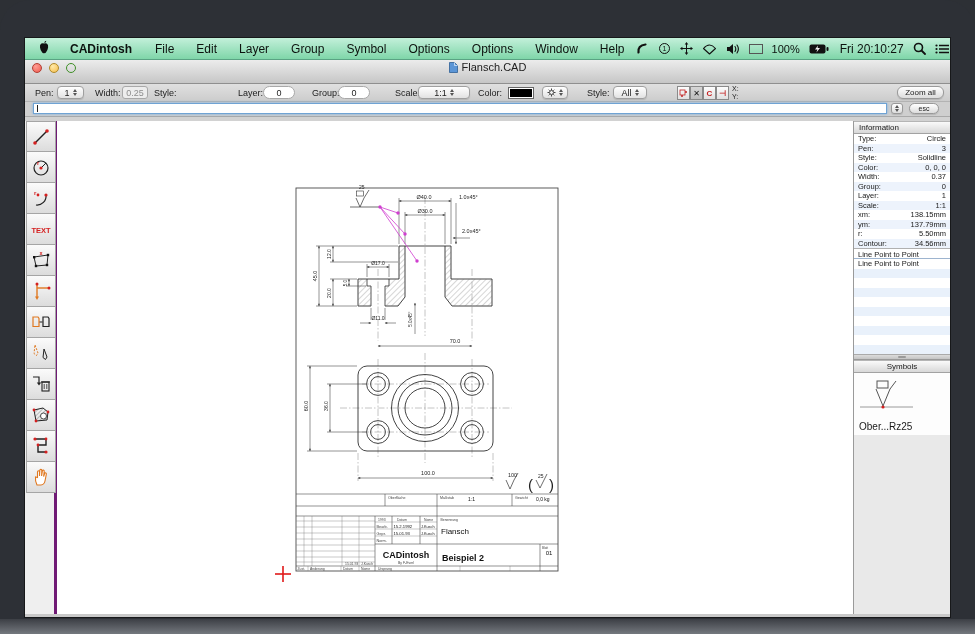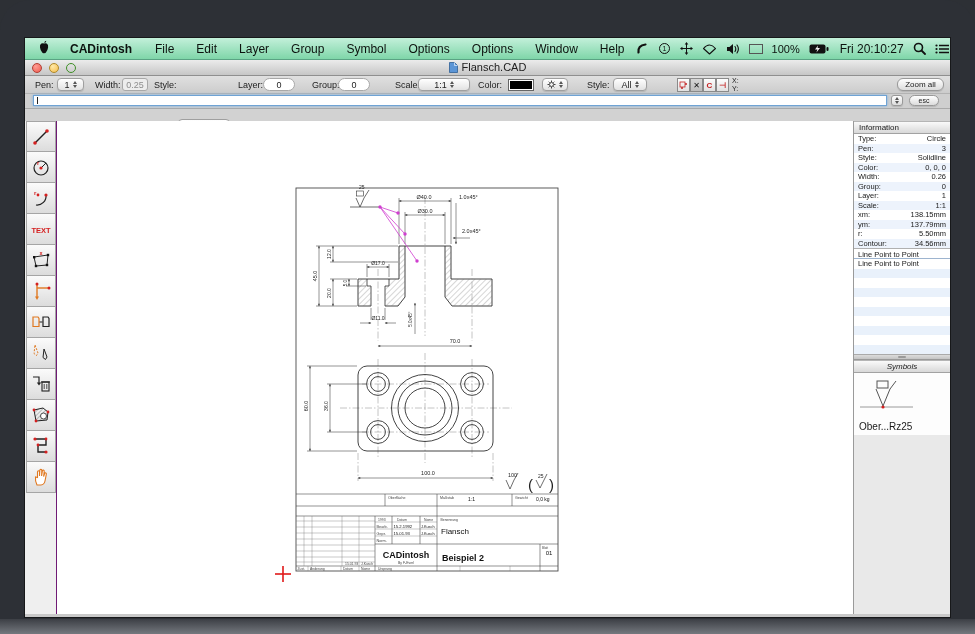--- a/index.html
+++ b/index.html
@@ -19,21 +19,21 @@
   .mb-right{margin-left:auto;display:flex;align-items:center;gap:9px;padding-right:10px;}
   .sic{display:flex;align-items:center;}
   .flag{width:12px;height:8px;display:flex;flex-direction:column;border:0.5px solid #555;}
   .flag div{flex:1;}
   .batt-pct{font-size:11px;}
   .clock{font-size:12px;margin-left:2px;white-space:nowrap;}
 
   
   .window{position:absolute;left:0;top:22px;width:925px;height:554px;background:#d2d2d2;
           border-bottom:3px solid #303338;box-sizing:border-box;}
-  .titlebar{position:relative;height:16px;background:linear-gradient(#ececec,#c6c6c6);
+  .titlebar{position:relative;height:24px;background:linear-gradient(#ececec,#c6c6c6);
             border-bottom:1px solid #8f8f8f;box-sizing:border-box;padding-left:33px;}
   .lights{position:absolute;left:7px;top:3px;display:flex;gap:7px;}
   .light{width:10px;height:10px;border-radius:50%;box-sizing:border-box;}
   .l-red{background:radial-gradient(circle at 35% 30%,#ff9d94,#ef5b4f);border:0.5px solid #b33f34;}
   .l-yel{background:radial-gradient(circle at 35% 30%,#ffe9a8,#f5bd4c);border:0.5px solid #b08a2a;}
   .l-grn{background:radial-gradient(circle at 35% 30%,#b5eda0,#59c837;);border:0.5px solid #3f8f27;}
   .title{position:absolute;left:0;right:0;top:1px;text-align:center;font-size:11px;color:#222;}
   .doc-ico{display:inline-block;vertical-align:-2px;margin-right:4px;}
 
   .toolbar{position:relative;height:18px;background:linear-gradient(#e0e0e0,#cccccc);
@@ -59,32 +59,32 @@
 
   .promptrow{position:relative;height:11px;background:#d2d2d2;font-size:9px;color:#1a1a1a;}
   .prompt-text{position:absolute;left:9px;top:0px;}
   .inputrow{position:relative;height:15px;background:#cfcfcf;border-bottom:1px solid #a9a9a9;box-sizing:border-box;}
   .cmd{position:absolute;left:8px;top:1px;width:854px;height:11px;background:#fff;border:1.5px solid #6fa3d4;
        box-shadow:0 0 3px #7fb0e0;box-sizing:border-box;}
   .caret{position:absolute;left:3px;top:1px;width:1px;height:7px;background:#222;}
 
   
   .content{position:absolute;left:0;top:61px;width:925px;height:493px;display:flex;}
-  .palette{width:32px;background:#efefef;border-right:1px solid #701a75;box-sizing:border-box;}
+  .palette{width:32px;background:#efefef;border-right:3px solid #701a75;box-sizing:border-box;}
   .tool{width:30px;height:31px;margin:0 0 0 1px;border:1px solid #a5a5a5;border-top:none;
         background:linear-gradient(#fbfbfb,#dcdcdc);display:flex;align-items:center;justify-content:center;box-sizing:border-box;}
   .tool:first-child{border-top:1px solid #a5a5a5;}
   .canvas{flex:1;background:#fff;position:relative;}
   .canvas svg{position:absolute;inset:0;}
 
   
   .panel{width:97px;background:#e9e9e9;border-left:1px solid #9a9a9a;box-sizing:border-box;font-size:7.5px;color:#1a1a1a;}
   .phead{height:13px;background:linear-gradient(#fafafa,#d8d8d8);border-top:1px solid #b5b5b5;border-bottom:1px solid #a2a2a2;
          display:flex;align-items:center;padding:0 5px;box-sizing:border-box;font-size:8px;}
-  .phead.center{justify-content:center;font-style:italic;}
+  .phead.center{justify-content:center;}
   .irow{display:flex;justify-content:space-between;height:9.5px;line-height:9.5px;padding:0 4px;background:#fff;}
   .irow:nth-child(even){background:#edf3fc;}
   .hist-head{height:11px;line-height:11px;padding:0 4px;background:#fff;border-top:1px solid #b0b0b0;border-bottom:1px solid #9db4cf;box-sizing:border-box;}
   .hrow{height:9.5px;line-height:9.5px;padding:0 4px;background:#fff;}
   .hrow:nth-child(even){background:#e9f1fb;}
   .splitter{height:6px;background:linear-gradient(#dcdcdc,#c4c4c4);border-top:1px solid #aaa;border-bottom:1px solid #999;box-sizing:border-box;
             display:flex;align-items:center;justify-content:center;}
   .splitter div{width:8px;height:2px;border-radius:2px;background:#9a9a9a;}
   .symbody{height:62px;background:#fdfdfd;position:relative;}
   .symlabel{position:absolute;left:5px;top:48px;font-size:10px;}
@@ -613,21 +613,21 @@
           <div class="irow">
               <span>Style:</span>
               <span>Solidline</span>
             </div>
           <div class="irow">
               <span>Color:</span>
               <span>0, 0, 0</span>
             </div>
           <div class="irow">
               <span>Width:</span>
-              <span>0.26</span>
+              <span>0.37</span>
             </div>
           <div class="irow">
               <span>Group:</span>
               <span>0</span>
             </div>
           <div class="irow">
               <span>Layer:</span>
               <span>1</span>
             </div>
           <div class="irow">

